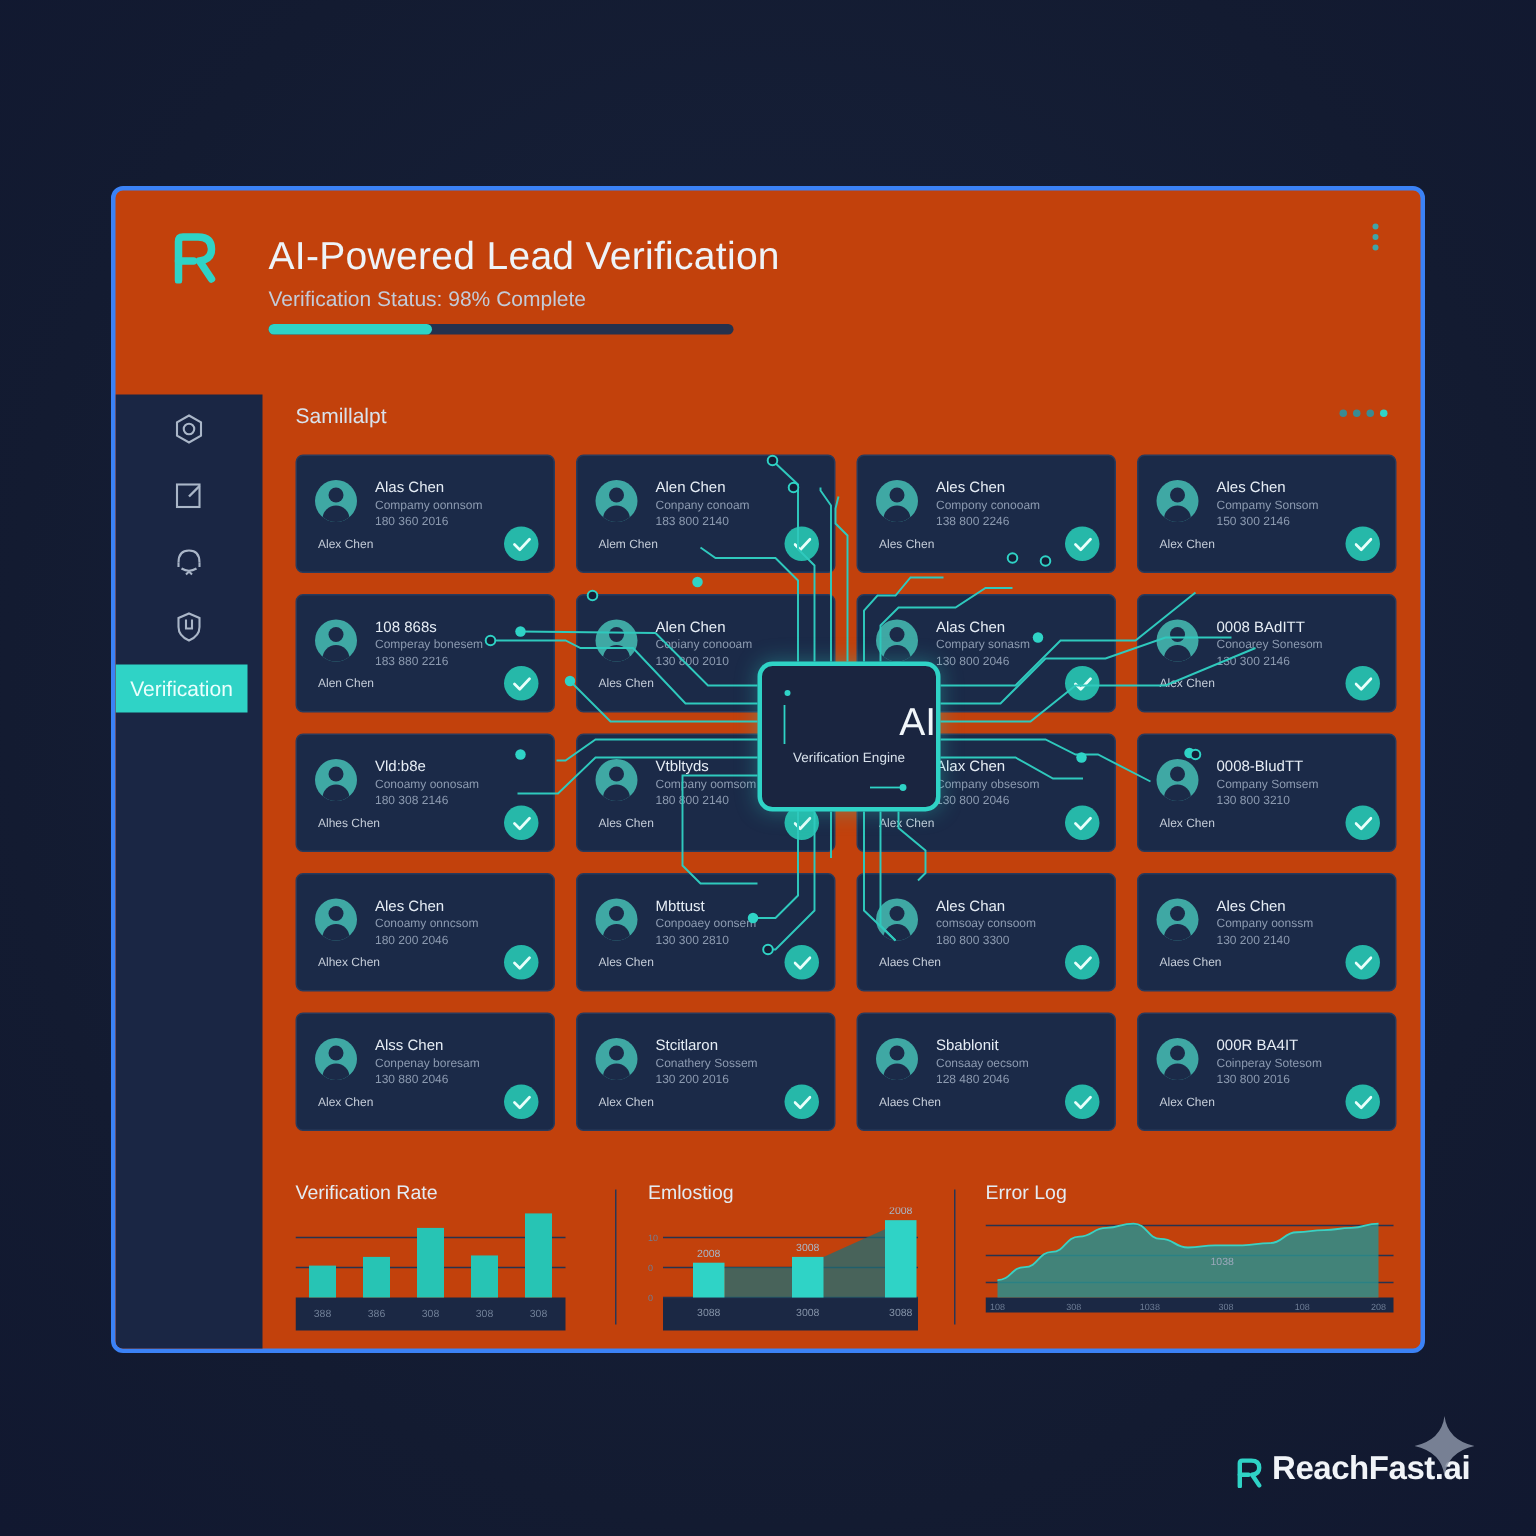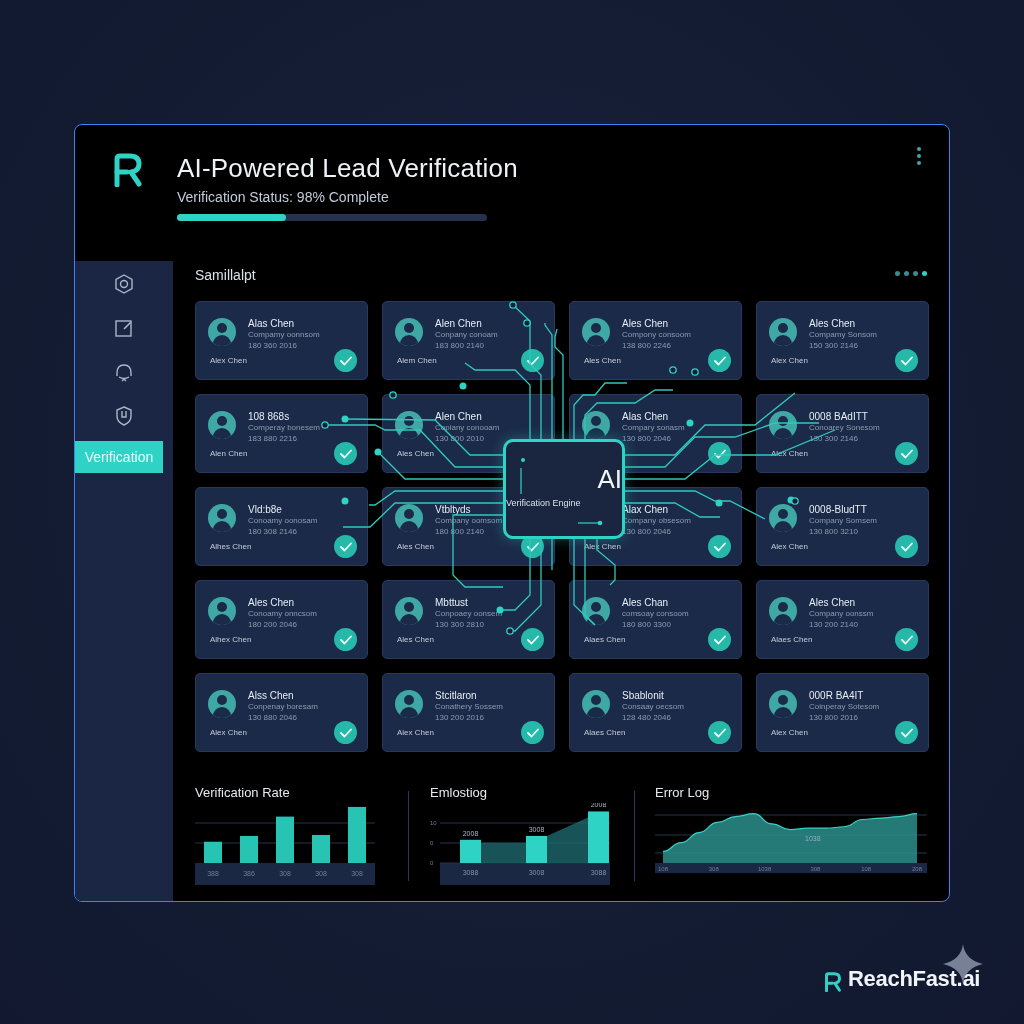--- a/index.html
+++ b/index.html
@@ -1,19 +1,19 @@
 <!DOCTYPE html>
 <html><head>
 <meta charset="utf-8">
 <style>
   * { box-sizing: border-box; margin: 0; padding: 0; }
   html, body { width: 1024px; height: 1024px; background: #141d33; overflow: hidden; font-family: "Liberation Sans", sans-serif; color: #e6edf5; }
   body { position: relative; background: radial-gradient(ellipse at 50% 45%, #18233d 0%, #131b31 70%, #111830 100%); }
 
-  .window { position: absolute; left: 74px; top: 124px; width: 876px; height: 778px; border: 1px solid #3b82f6; border-radius: 8px; background: #000000; overflow: hidden; }
+  .window { position: absolute; left: 74px; top: 124px; width: 876px; height: 778px; border: 3px solid #3b82f6; border-radius: 8px; background: #c2410c; overflow: hidden; }
 
   .header { position: absolute; left: 0; top: 0; width: 100%; height: 136px; }
   .logo { position: absolute; left: 38px; top: 28px; width: 30px; height: 34px; }
   .title { position: absolute; left: 102px; top: 28px; font-size: 26px; color: #eef3f8; letter-spacing: 0.2px; }
   .status { position: absolute; left: 102px; top: 64px; font-size: 14px; color: #c3cbd8; }
   .progress { position: absolute; left: 102px; top: 89px; width: 310px; height: 7px; border-radius: 4px; background: #25314d; }
   .progress-fill { height: 100%; border-radius: 4px; background: #2fd3c6; }
   .kebab { position: absolute; right: 26px; top: 22px; width: 6px; display: flex; flex-direction: column; gap: 3px; cursor: pointer; }
   .kebab span { width: 4px; height: 4px; border-radius: 50%; background: #3fa5a8; }
 
@@ -34,21 +34,21 @@
   .avatar .head::after { content: ""; }
   .c-name { position: absolute; left: 52px; top: 16px; font-size: 10px; color: #e6edf5; }
   .c-company { position: absolute; left: 52px; top: 28px; font-size: 8px; color: #8c9ab0; }
   .c-phone { position: absolute; left: 52px; top: 39px; font-size: 8px; color: #8c9ab0; }
   .c-owner { position: absolute; left: 14px; top: 54px; font-size: 8px; color: #c4ccd8; }
   .check { position: absolute; right: 10px; top: 47px; width: 23px; height: 23px; border-radius: 50%; background: #26b8a9; display: flex; align-items: center; justify-content: center; }
 
   .circuit { position: absolute; left: 0; top: 0; width: 876px; height: 778px; pointer-events: none; }
   .engine { position: absolute; left: 428px; top: 314px; width: 122px; height: 100px; border: 3px solid #2fd3c6; border-radius: 10px; background: #1a2540; box-shadow: 0 0 14px rgba(47,211,198,0.35); }
   .engine-ai { position: absolute; left: 0; width: 100%; top: 22px; text-align: right; font-size: 26px; color: #f1f6fa; }
-  .engine-sub { position: absolute; left: 0; width: 100%; top: 56px; font-size: 9px; color: #d7e0ea; }
+  .engine-sub { position: absolute; left: 0; width: 100%; top: 56px; text-align: center; font-size: 9px; color: #d7e0ea; }
 
   .charts { position: absolute; left: 98px; top: 650px; width: 778px; height: 128px; }
   .chart { position: absolute; top: 0; height: 128px; }
   .chart-title { position: absolute; left: 0; top: 10px; font-size: 13px; color: #e4ebf2; }
   .divider { position: absolute; top: 16px; width: 1px; height: 90px; background: #2a3654; }
   .plot { position: absolute; left: 0; top: 28px; }
 
   .brand { position: absolute; left: 824px; top: 966px; display: flex; align-items: flex-end; gap: 6px; }
   .brand-text { font-size: 22px; color: #f1f4f8; font-weight: bold; letter-spacing: -0.3px; }
   .sparkle { position: absolute; left: 943px; top: 944px; width: 40px; height: 40px; }
@@ -134,21 +134,21 @@
             <path d="M1 5 L4.5 8.5 L11 1.5" fill="none" stroke="#e8fffb" stroke-width="1.8" stroke-linecap="round" stroke-linejoin="round"></path>
           </svg>
         </div>
       </div>
       <div class="card">
         <div class="avatar">
           <div class="head"></div>
           <div class="body"></div>
         </div>
         <div class="c-name">Ales Chen</div>
-        <div class="c-company">Compony consoom</div>
+        <div class="c-company">Compony conooam</div>
         <div class="c-phone">138 800 2246</div>
         <div class="c-owner">Ales Chen</div>
         <div class="check">
           <svg width="12" height="10" viewBox="0 0 12 10">
             <path d="M1 5 L4.5 8.5 L11 1.5" fill="none" stroke="#e8fffb" stroke-width="1.8" stroke-linecap="round" stroke-linejoin="round"></path>
           </svg>
         </div>
       </div>
       <div class="card">
         <div class="avatar">

